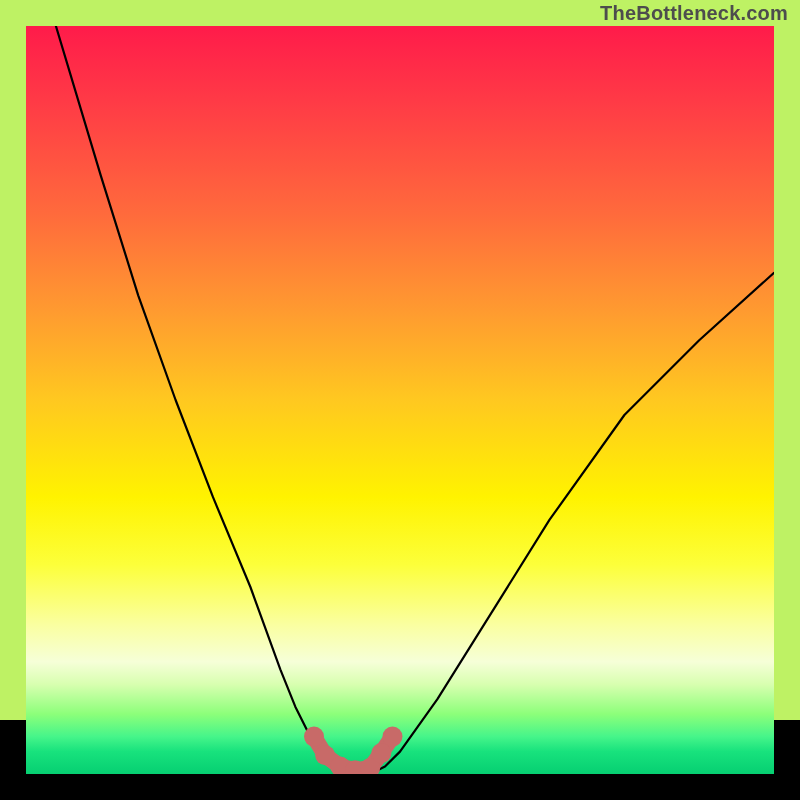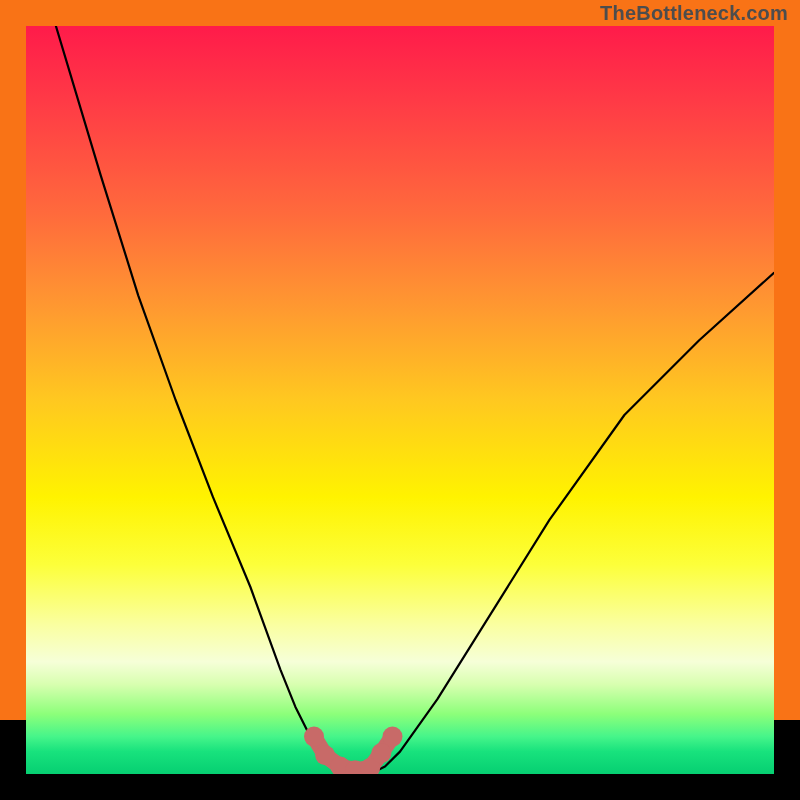--- a/index.html
+++ b/index.html
@@ -7,21 +7,21 @@
     padding: 0;
     width: 800px;
     height: 800px;
     background: #000;
     overflow: hidden;
   }
   .frame {
     position: relative;
     width: 800px;
     height: 720px;
-    background: #f97316;
+    background: #bef264;
   }
   .plot-area {
     position: absolute;
     left: 26px;
     top: 26px;
     width: 748px;
     height: 748px;
     background: linear-gradient(
       to bottom,
       #ff1b4a 0%,

